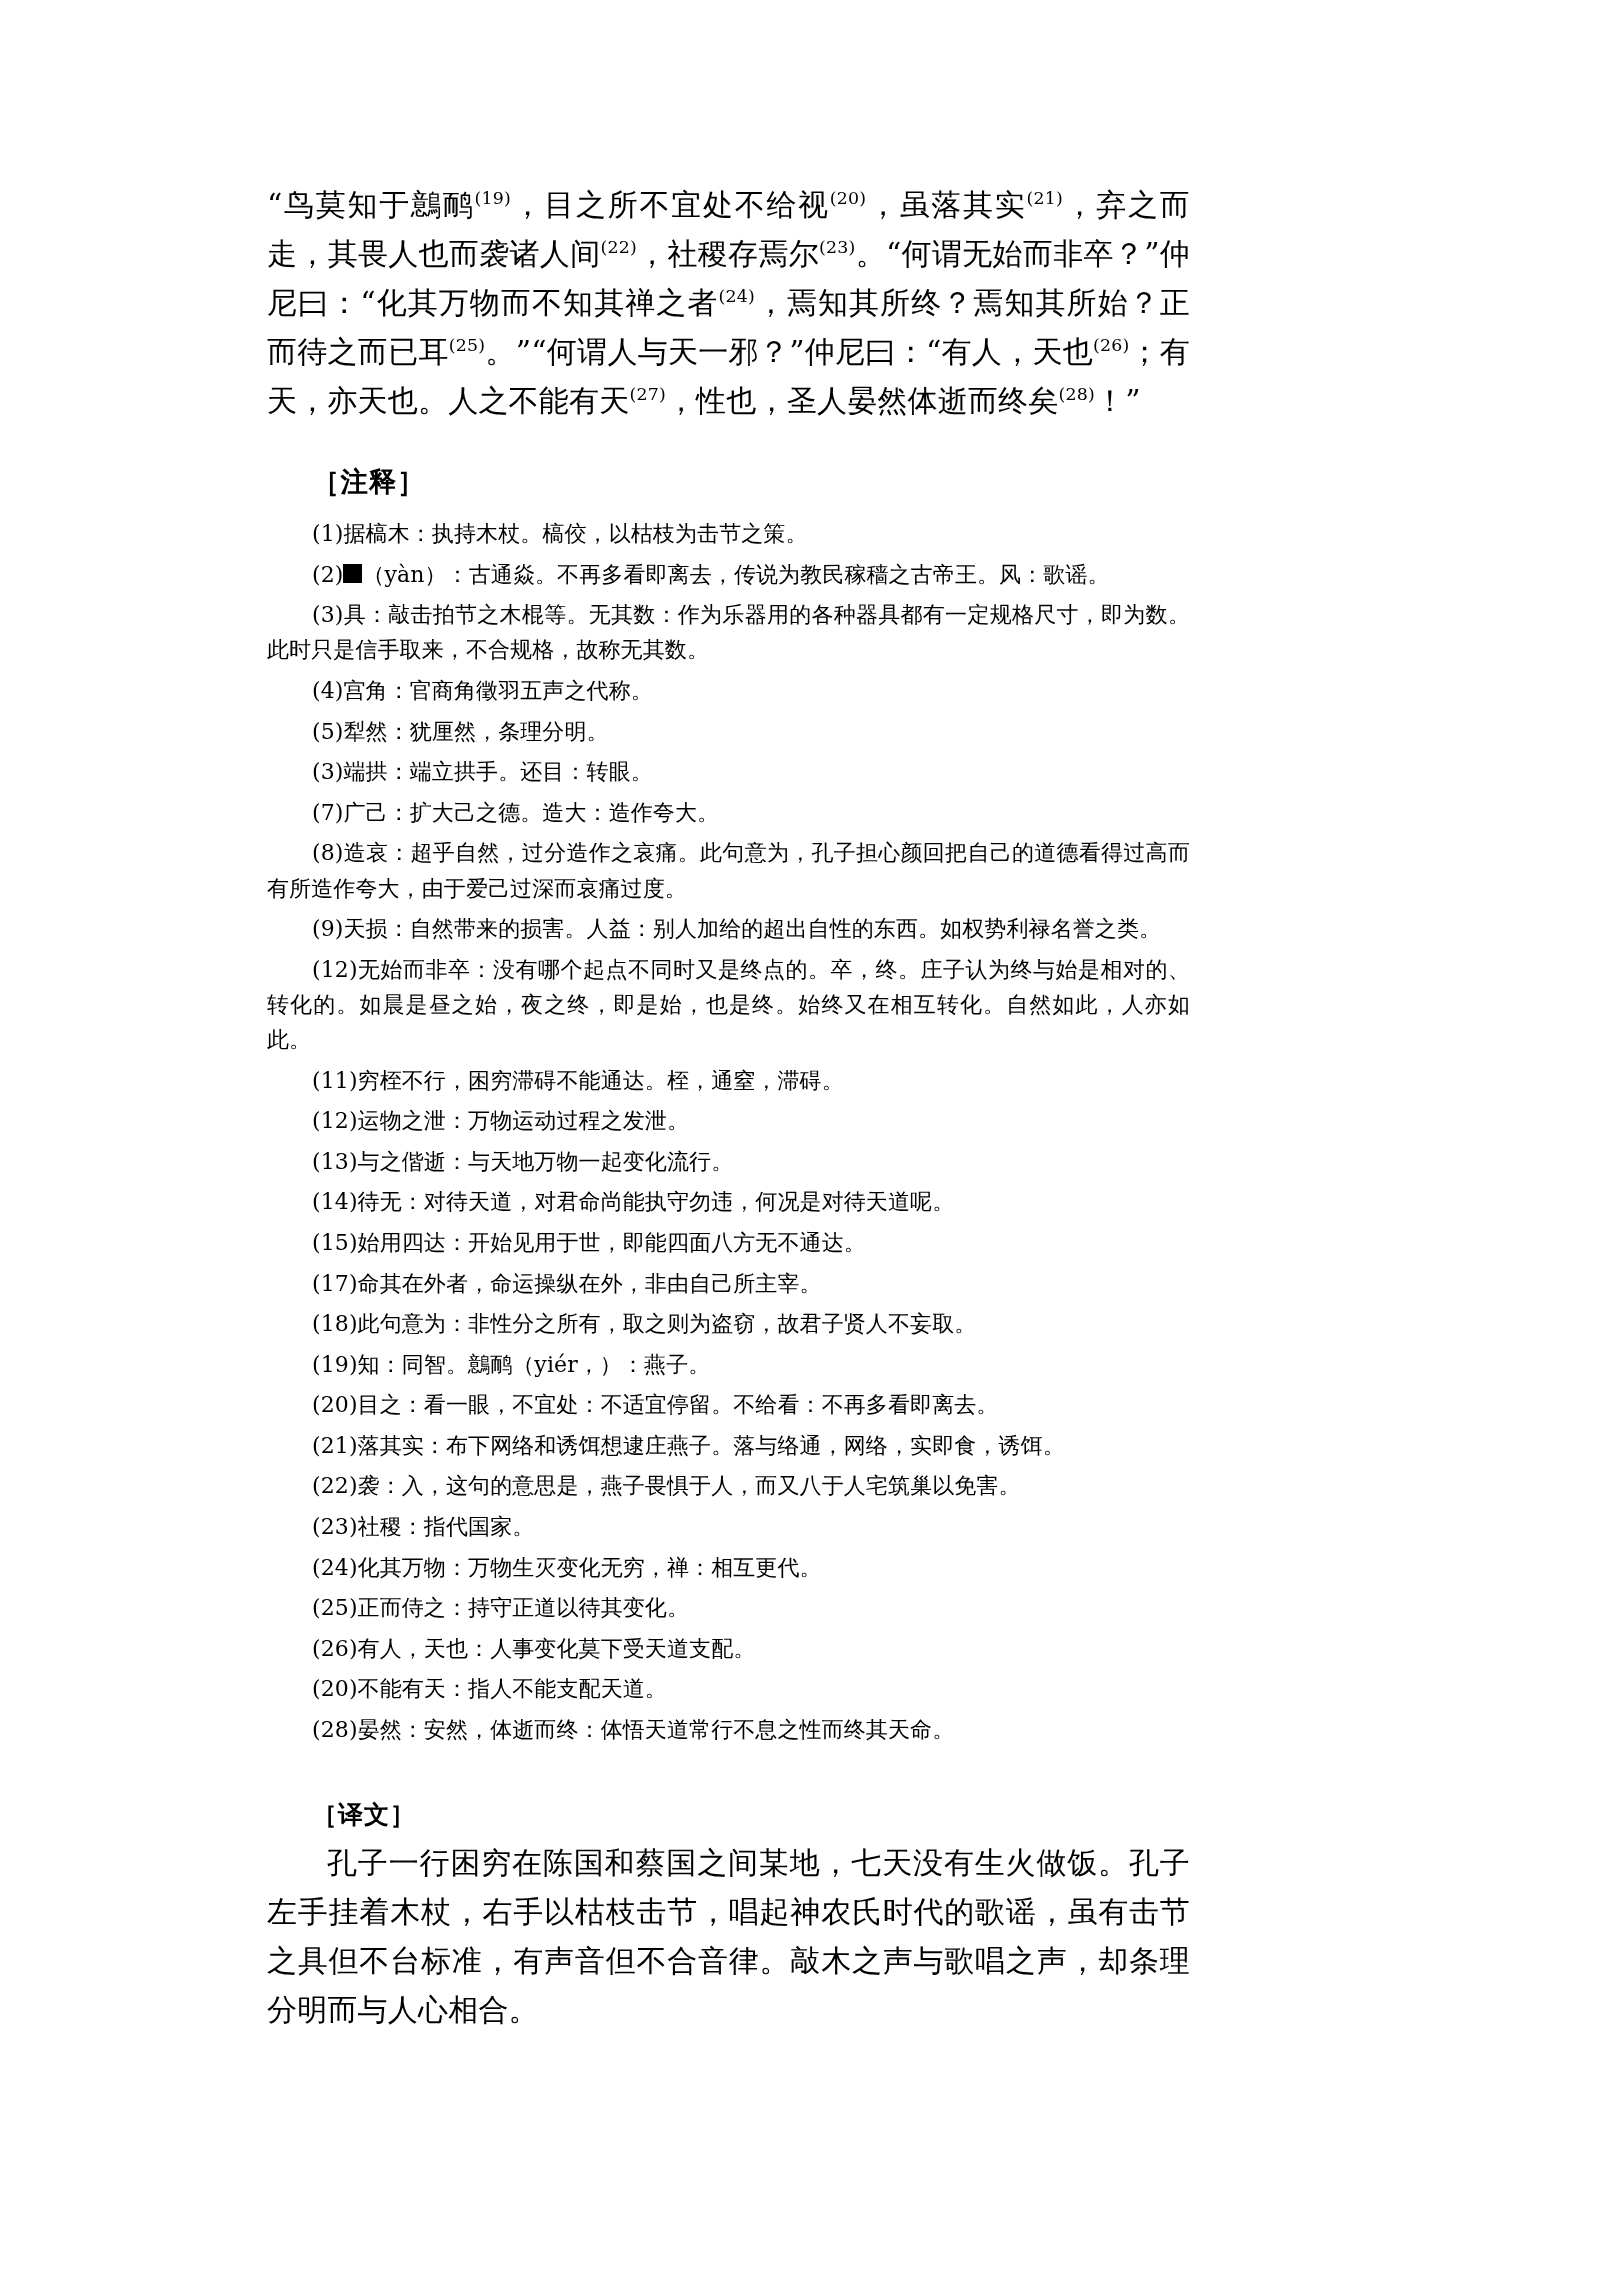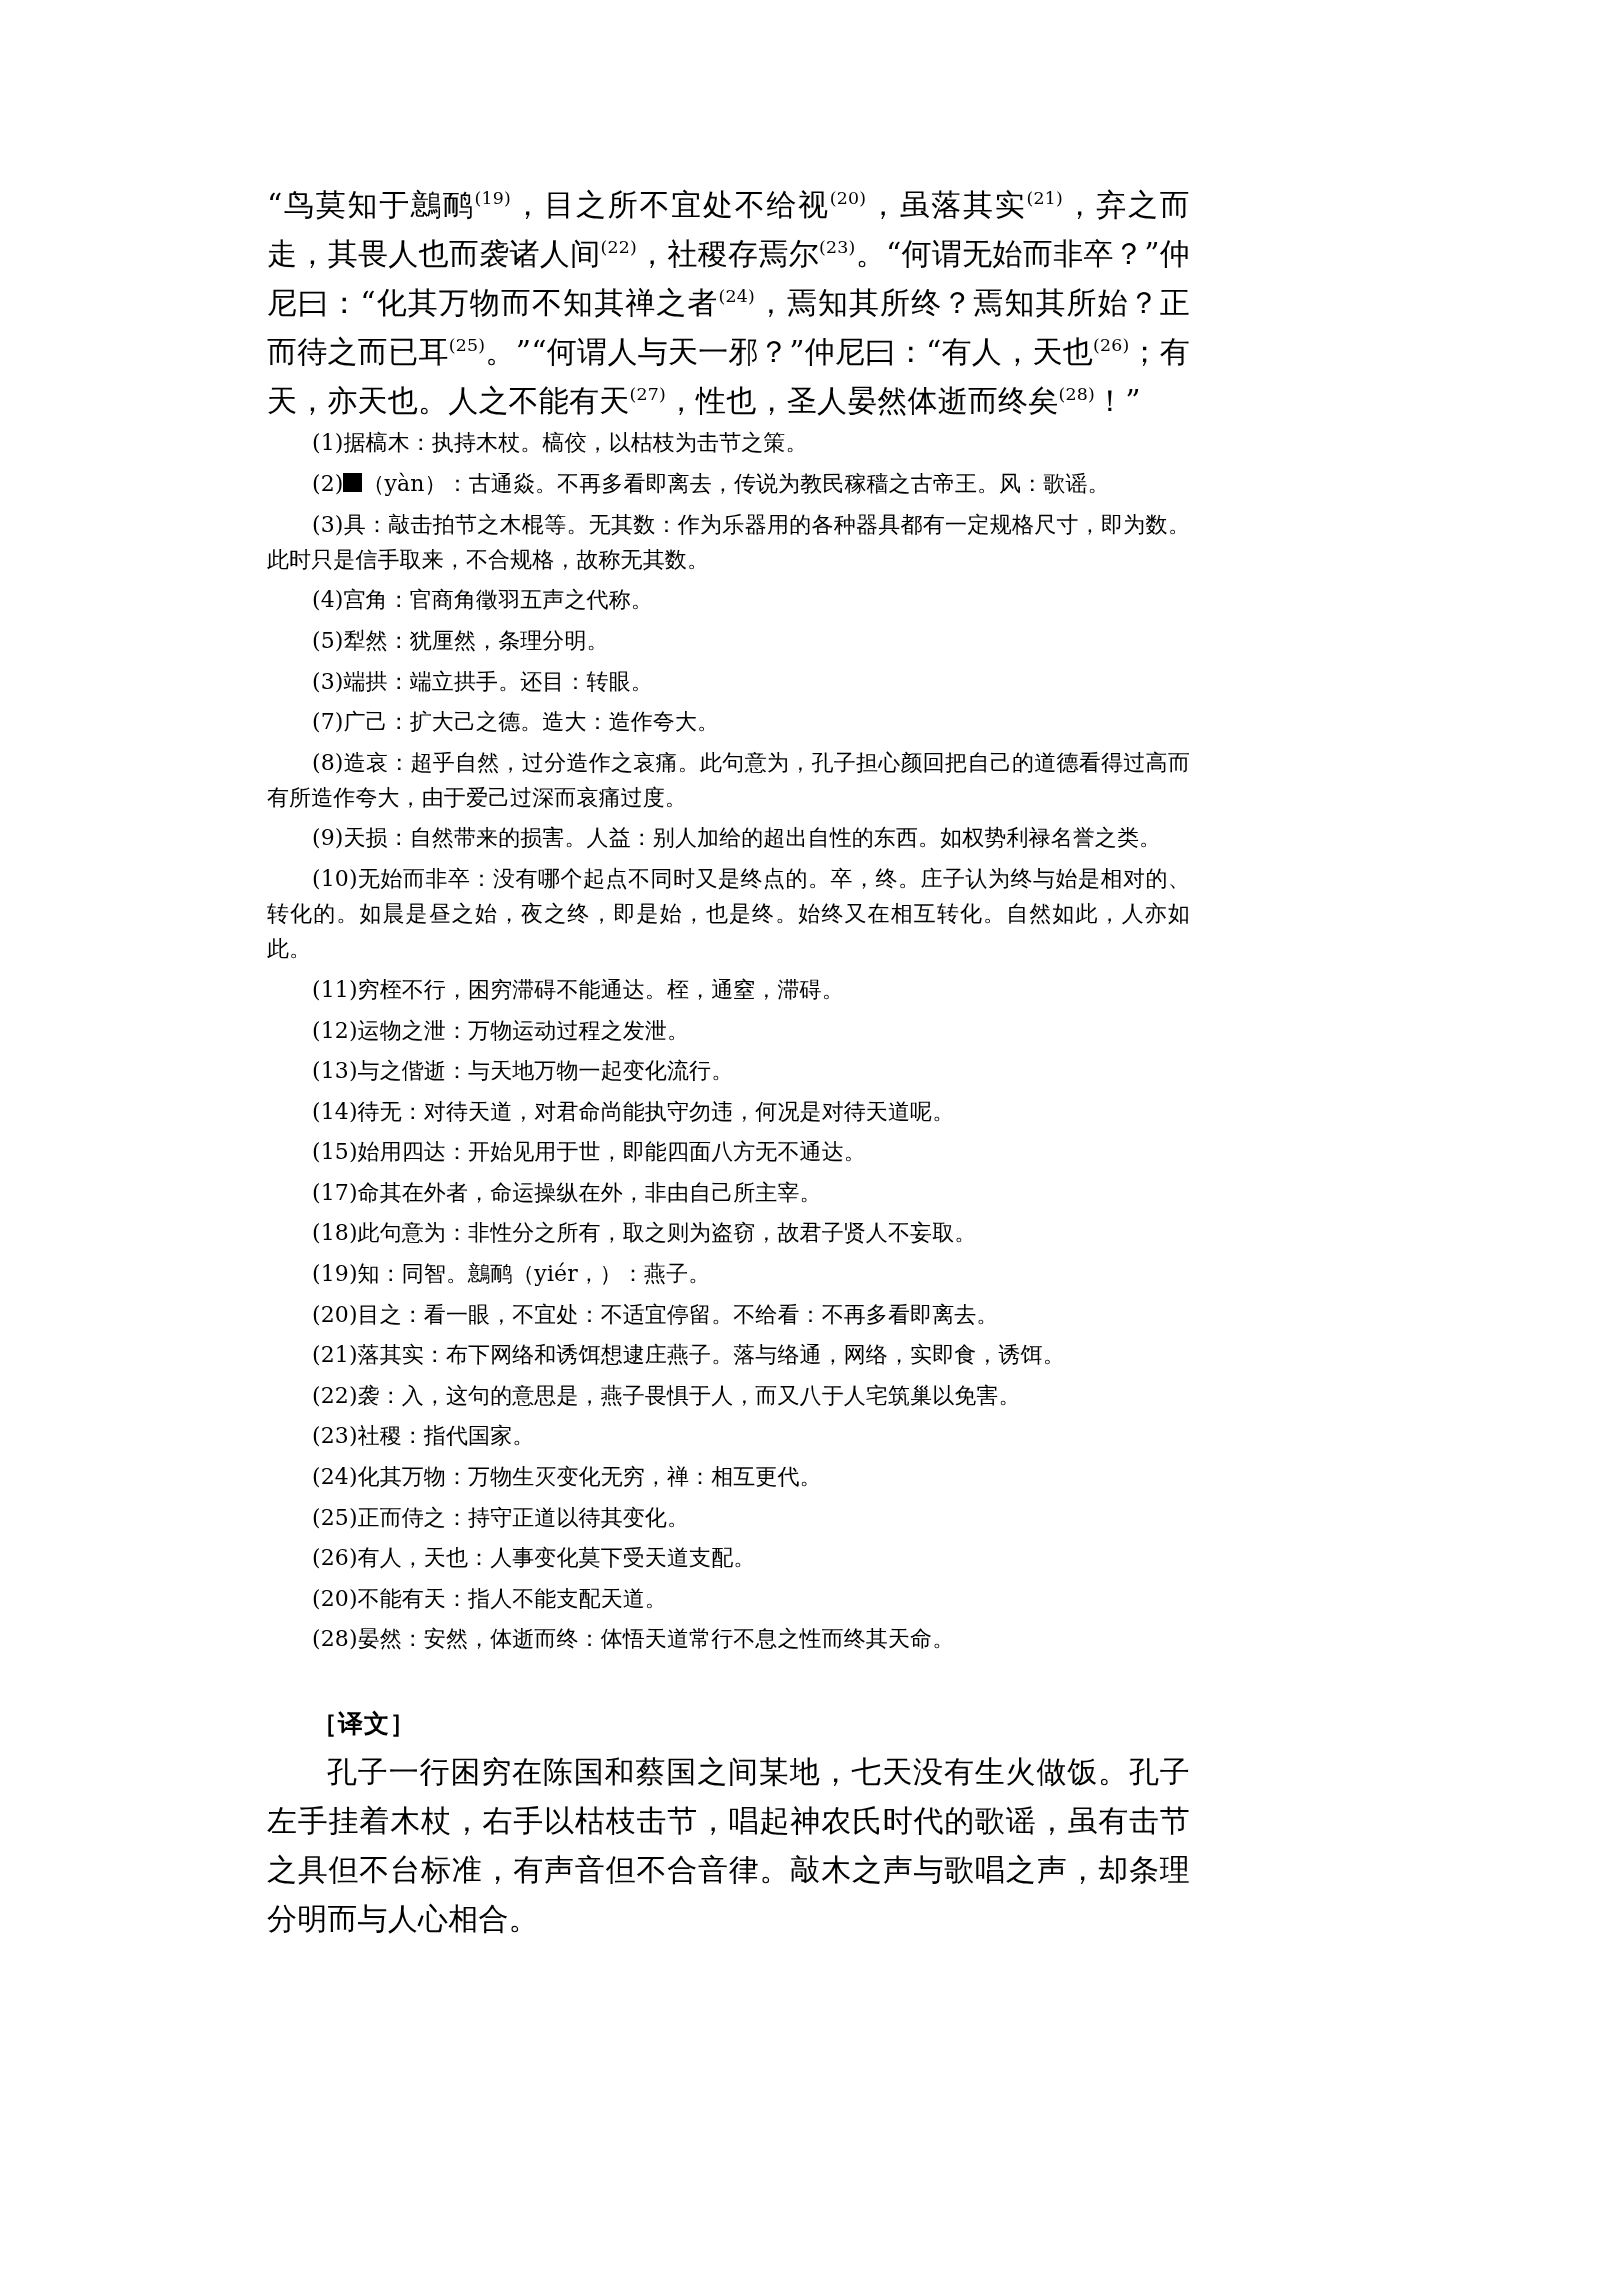--- a/index.html
+++ b/index.html
@@ -84,32 +84,33 @@
     letter-spacing: 0.2px;
   }
 </style>
 </head>
 <body>
 
 <div class="page">
 
   <p class="passage" id="passage"><span>“鸟莫知于鷾鸸</span><sup>(19)</sup><span>，目之所不宜处不给视</span><sup>(20)</sup><span>，虽落其实</span><sup>(21)</sup><span>，弃之而走，其畏人也而袭诸人间</span><sup>(22)</sup><span>，社稷存焉尔</span><sup>(23)</sup><span>。“何谓无始而非卒？”仲尼曰：“化其万物而不知其禅之者</span><sup>(24)</sup><span>，焉知其所终？焉知其所始？正而待之而已耳</span><sup>(25)</sup><span>。”“何谓人与天一邪？”仲尼曰：“有人，天也</span><sup>(26)</sup><span>；有天，亦天也。人之不能有天</span><sup>(27)</sup><span>，性也，圣人晏然体逝而终矣</span><sup>(28)</sup><span>！”</span></p>
 
+  <div class="section-heading">［注释］</div>
 
   <div class="notes" id="notes">
       <p class="note">(1)据槁木：执持木杖。槁佼，以枯枝为击节之策。</p>
       <p class="note"><span>(2)</span><span class="black-box"></span><span>（yàn）：古通焱。不再多看即离去，传说为教民稼穑之古帝王。风：歌谣。</span></p>
       <p class="note">(3)具：敲击拍节之木棍等。无其数：作为乐器用的各种器具都有一定规格尺寸，即为数。此时只是信手取来，不合规格，故称无其数。</p>
       <p class="note">(4)宫角：官商角徵羽五声之代称。</p>
       <p class="note">(5)犁然：犹厘然，条理分明。</p>
       <p class="note">(3)端拱：端立拱手。还目：转眼。</p>
       <p class="note">(7)广己：扩大己之德。造大：造作夸大。</p>
       <p class="note">(8)造哀：超乎自然，过分造作之哀痛。此句意为，孔子担心颜回把自己的道德看得过高而有所造作夸大，由于爱己过深而哀痛过度。</p>
       <p class="note">(9)天损：自然带来的损害。人益：别人加给的超出自性的东西。如权势利禄名誉之类。</p>
-      <p class="note">(10)无始而非卒：没有哪个起点不同时又是终点的。卒，终。庄子认为终与始是相对的、转化的。如晨是昼之始，夜之终，即是始，也是终。始终又在相互转化。自然如此，人亦如此。</p>
+      <p class="note">(12)无始而非卒：没有哪个起点不同时又是终点的。卒，终。庄子认为终与始是相对的、转化的。如晨是昼之始，夜之终，即是始，也是终。始终又在相互转化。自然如此，人亦如此。</p>
       <p class="note">(11)穷桎不行，困穷滞碍不能通达。桎，通窒，滞碍。</p>
       <p class="note">(12)运物之泄：万物运动过程之发泄。</p>
       <p class="note">(13)与之偕逝：与天地万物一起变化流行。</p>
       <p class="note">(14)待无：对待天道，对君命尚能执守勿违，何况是对待天道呢。</p>
       <p class="note">(15)始用四达：开始见用于世，即能四面八方无不通达。</p>
       <p class="note">(17)命其在外者，命运操纵在外，非由自己所主宰。</p>
       <p class="note">(18)此句意为：非性分之所有，取之则为盗窃，故君子贤人不妄取。</p>
       <p class="note">(19)知：同智。鷾鸸（yiér，）：燕子。</p>
       <p class="note">(20)目之：看一眼，不宜处：不适宜停留。不给看：不再多看即离去。</p>
       <p class="note">(21)落其实：布下网络和诱饵想逮庄燕子。落与络通，网络，实即食，诱饵。</p>

